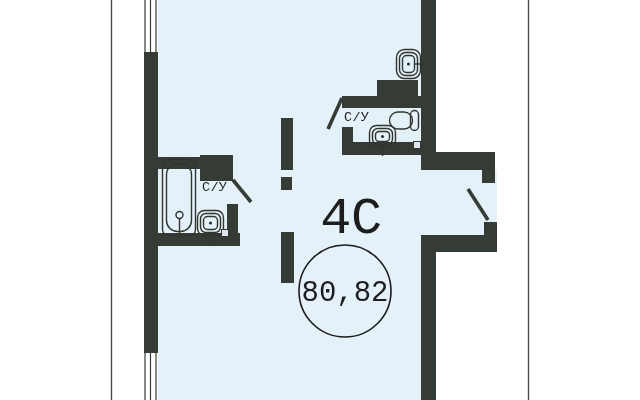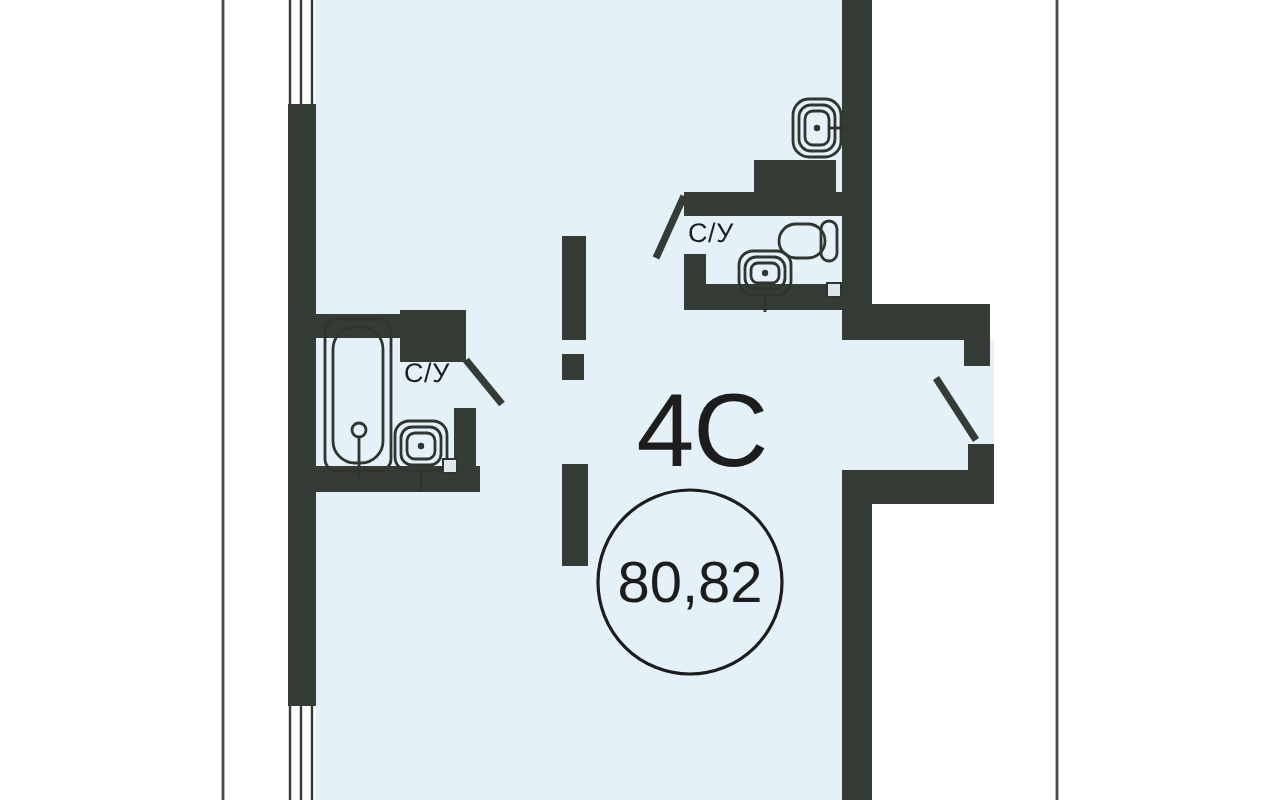--- a/index.html
+++ b/index.html
@@ -2,21 +2,21 @@
 <html style="--wall: #353b35; --floor: #e4f1f8; --outline: #30352f; --text: #1d1d1d; --divider: #4a4a4a; --background: #ffffff;"><head>
 <meta charset="utf-8">
 <style>
   html,body{margin:0;padding:0;}
   body{
     width:640px;height:400px;
     background:var(--background,#fff);
     font-family:"Liberation Sans", sans-serif;
     overflow:hidden;
   }
-  .plan-card{position:relative;width:640px;height:400px;}
+  .plan-card{position:relative;width:640px;height:400px;font-family:Liberation Mono, monospace;}
   svg{display:block;}
   .wall{fill:var(--wall,#353b35);}
   .floor{fill:var(--floor,#e4f1f8);}
   .win{fill:#ffffff;}
   .winline{stroke:var(--wall,#353b35);stroke-width:1.2;}
   .door{stroke:var(--wall,#353b35);stroke-width:3.6;stroke-linecap:butt;}
   .fixture{fill:none;stroke:var(--outline,#30352f);stroke-width:1.4;}
   .fixdot{fill:var(--outline,#30352f);stroke:none;}
   .vent{fill:#dde6ea;stroke:var(--outline,#30352f);stroke-width:1;}
   .divider{stroke:var(--divider,#4a4a4a);stroke-width:1.4;}

